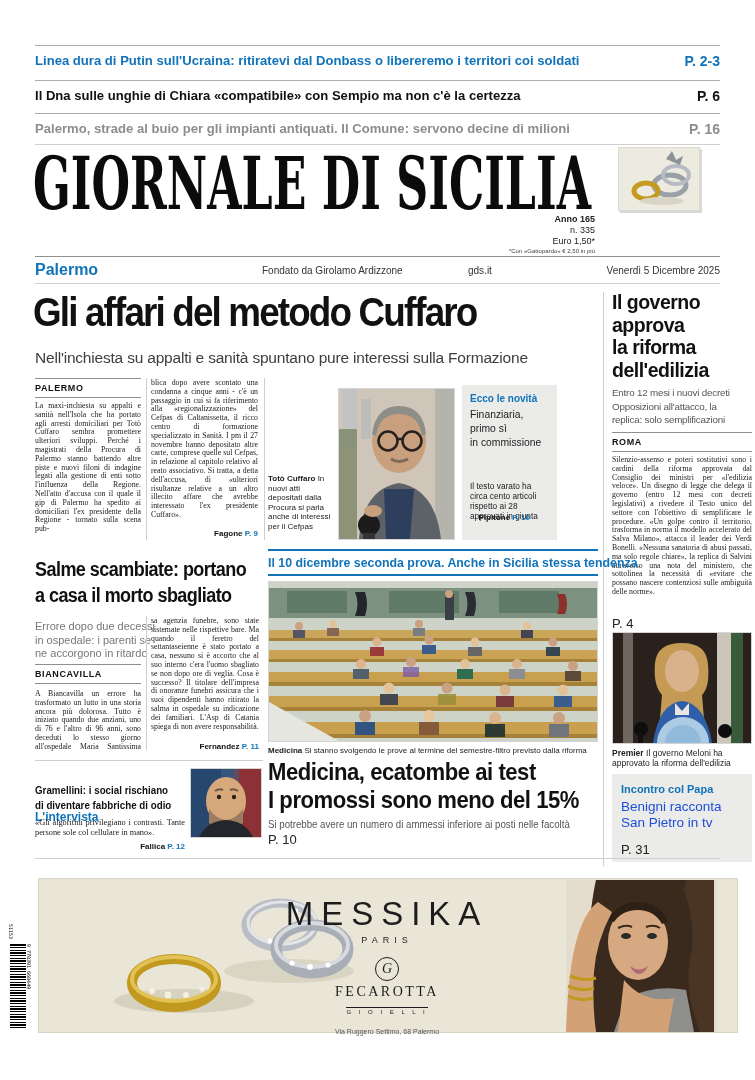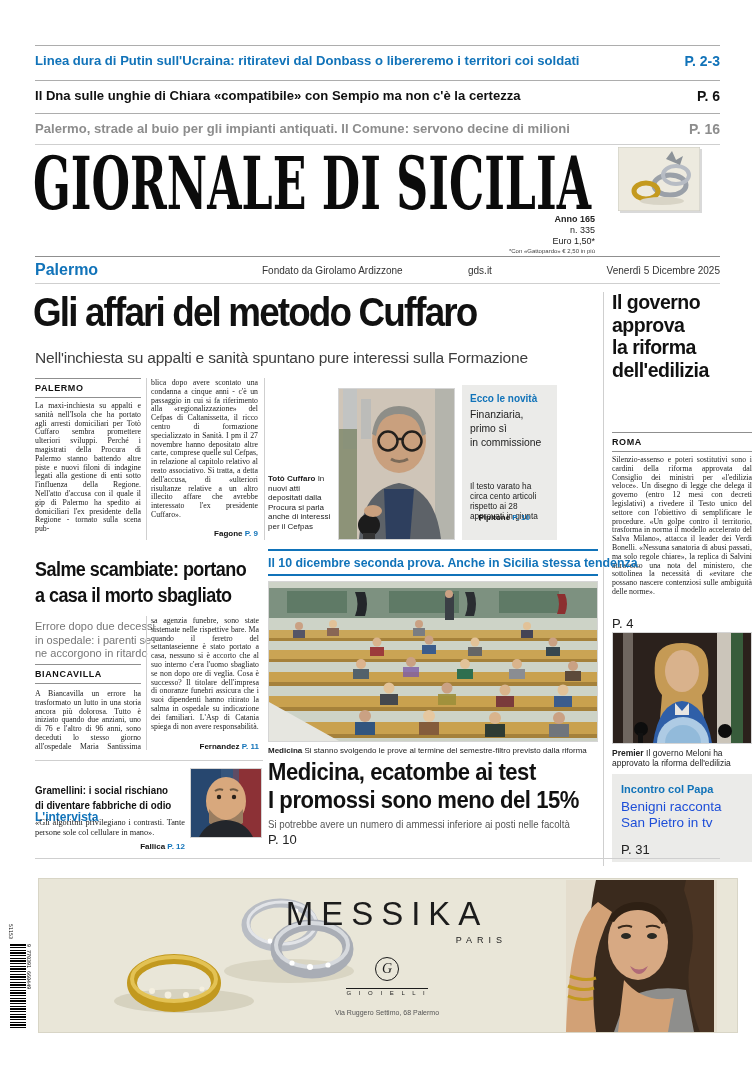--- a/index.html
+++ b/index.html
@@ -132,20 +132,23 @@
     <div class="abs byline" style="left:8px;top:128px;width:60px;">
       <span>Pipitone</span>
       <span class="pg">P. 10</span>
     </div>
   </div>
 
   <div class="abs pre" style="left:612px;top:291px;width:142px;font-size:19.5px;line-height:22.5px;font-weight:bold;letter-spacing:-0.5px;">Il governo
 approva
 la riforma
 dell'edilizia</div>
+  <div class="abs pre" style="left:612px;top:386px;width:142px;font-size:9.8px;line-height:13.5px;color:#555;letter-spacing:-0.2px;">Entro 12 mesi i nuovi decreti
+Opposizioni all'attacco, la
+replica: solo semplificazioni</div>
   <div class="abs kicker-box" style="left:612px;top:432px;width:140px;">ROMA</div>
   <div class="abs body-text" style="left:612px;top:456px;width:140px;height:158px;">Silenzio-assenso e poteri sostitutivi sono i cardini della riforma approvata dal Consiglio dei ministri per «l'edilizia veloce». Un disegno di legge che delega il governo (entro 12 mesi con decreti legislativi) a rivedere il Testo unico del settore con l'obiettivo di semplificare le procedure. «Un golpe contro il territorio, trasforma in norma il modello accelerato del Salva Milano», attacca il leader dei Verdi Bonelli. «Nessuna sanatoria di abusi passati, ma solo regole chiare», la replica di Salvini attraverso una nota del ministero, che sottolinea la necessità di «evitare che possano nascere contenziosi sulle ambiguità delle norme».</div>
   <div class="abs pageref" style="left:612px;top:616px;width:140px;">P. 4</div>
 
   <div class="abs photo" style="left:612px;top:632px;width:140px;height:112px;">
     <svg width="138" height="110" viewBox="0 0 138 110" preserveAspectRatio="none">
       <rect width="138" height="110" fill="#2b211c"></rect>
       <rect x="104" y="0" width="14" height="110" fill="#e8e2d6" opacity=".85"></rect>
       <rect x="118" y="0" width="12" height="110" fill="#3c6b44" opacity=".8"></rect>
       <rect x="10" y="0" width="10" height="110" fill="#efe9dd" opacity=".35"></rect>
@@ -319,24 +322,25 @@
           <circle cx="228" cy="80" r="2.6"></circle>
           <circle cx="246" cy="84" r="3"></circle>
           <circle cx="264" cy="82" r="2.6"></circle>
           <circle cx="206" cy="58" r="2.4"></circle>
           <circle cx="232" cy="28" r="2.4"></circle>
         </g>
     </svg>
 
     <div class="abs ad-center" style="left:228px;top:16px;width:240px;">
       <div style="font-size:33px;letter-spacing:8px;font-weight:normal;">MESSIKA</div>
-      <div style="font-size:9px;letter-spacing:5px;margin-top:2px;text-align:right;">PARIS</div>
+      <div style="font-size:9px;letter-spacing:5px;margin-top:2px;">PARIS</div>
       <div style="margin-top:12px;display:flex;justify-content:center;">
         <div style="width:22px;height:22px;border:1.5px solid #1c1c1c;border-radius:50%;font-family:'Liberation Serif',serif;font-size:14px;line-height:21px;font-style:italic;">G</div>
       </div>
+      <div style="font-family:'Liberation Serif',serif;font-size:14px;letter-spacing:2.5px;margin-top:3px;">FECAROTTA</div>
       <div style="font-size:6px;letter-spacing:3px;border-top:1px solid #1c1c1c;display:inline-block;padding-top:1px;">G I O I E L L I</div>
       <div style="font-size:7px;color:#555;margin-top:10px;">Via Ruggero Settimo, 68 Palermo</div>
     </div>
 
     <svg class="abs" style="left:527px;top:1px;" width="151" height="152" viewBox="0 0 151 152">
       <rect width="151" height="152" fill="#e4ddcd"></rect>
       <path d="M30 0 h90 q20 30 14 70 q-6 45 8 82 h-112 q-14 -40 -8 -90 q3 -40 8 -62z" fill="#3a2a1d"></path>
       <path d="M118 10 q14 40 6 70 q-6 30 10 72 h14 v-152 h-28z" fill="#4a3423"></path>
       <ellipse cx="72" cy="62" rx="30" ry="38" fill="#d7a983"></ellipse>
       <path d="M42 40 q10 -18 30 -18 q22 0 30 20 l-6 2 q-8 -14 -24 -14 q-16 0 -24 12z" fill="#2e2014"></path>

